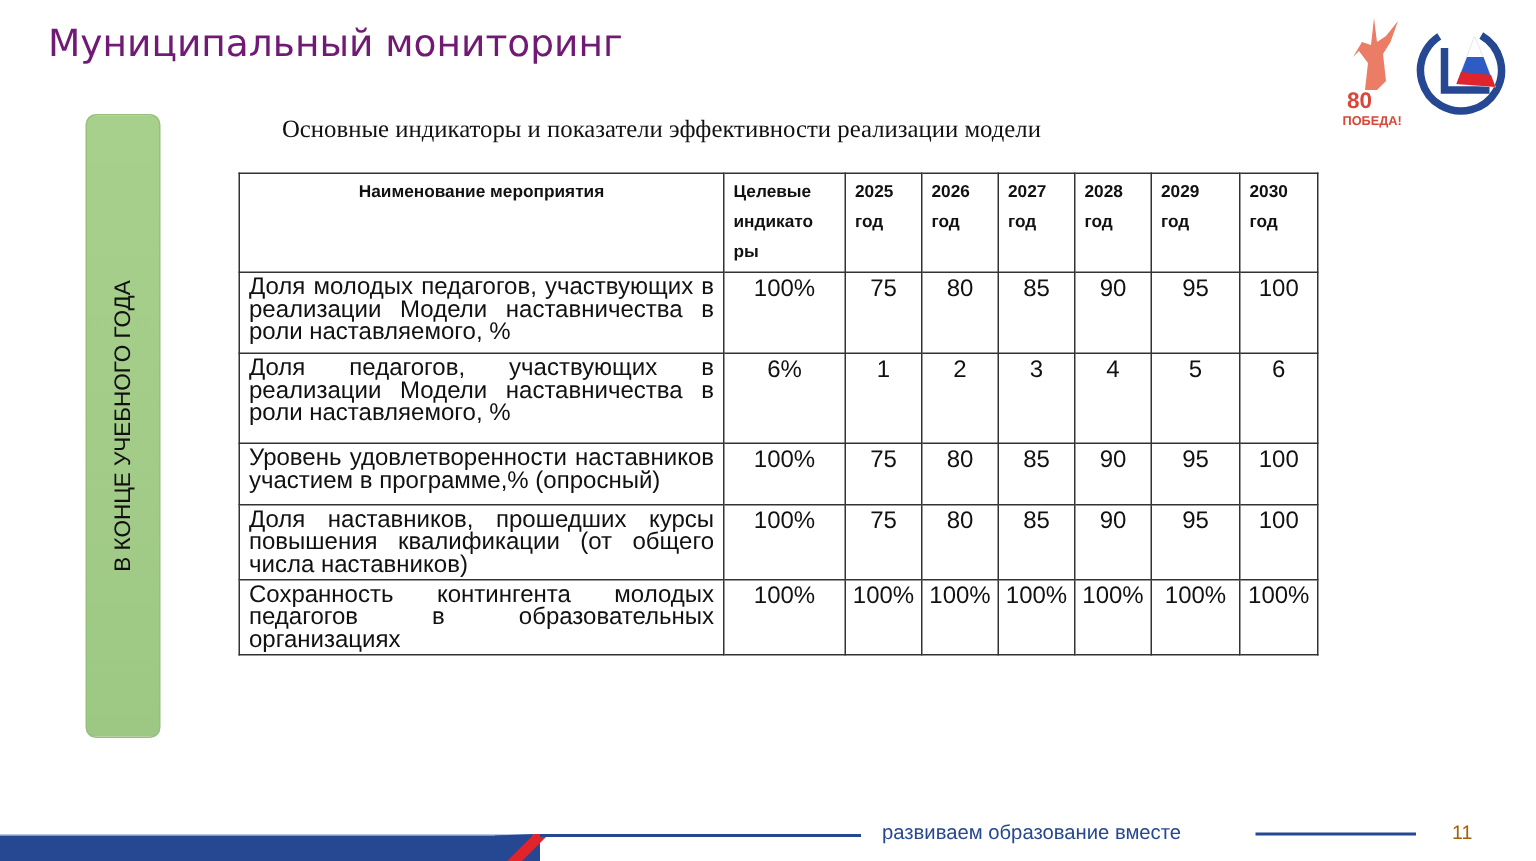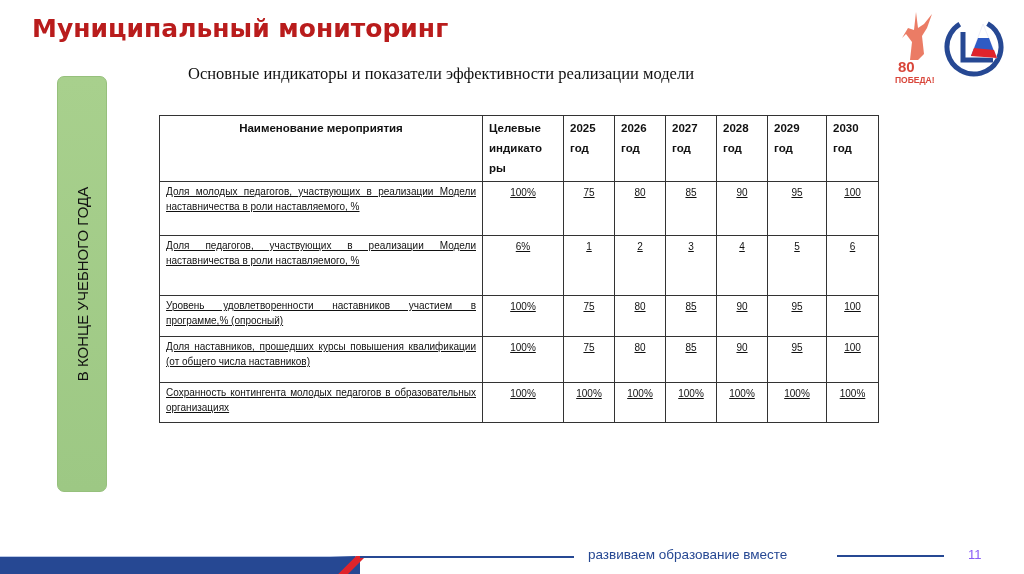--- a/index.html
+++ b/index.html
@@ -1,35 +1,35 @@
 <!DOCTYPE html>
 <html><head>
 <meta charset="utf-8">
 <style>
   html, body { margin:0; padding:0; }
   body { width:1024px; height:574px; background:#ffffff; position:relative; overflow:hidden; font-family:"Liberation Sans", sans-serif; }
-  .title { position:absolute; left:32px; top:14px; font-family:"DejaVu Sans", sans-serif; font-weight:bold; font-size:25px; color:#b91c1c; letter-spacing:0px; }
+  .title { position:absolute; left:32px; top:14px; font-family:"DejaVu Sans", sans-serif; font-weight:normal; font-size:25px; color:#701a75; letter-spacing:0px; }
   .logo-victory { position:absolute; left:894px; top:8px; width:44px; height:80px; }
   .logo-edu { position:absolute; left:943px; top:16px; width:62px; height:62px; }
   .side-label { position:absolute; left:57px; top:76px; width:50px; height:416px; background:linear-gradient(#a8d08d,#9dc884); border-radius:7px; border:1px solid #96c07c; box-sizing:border-box; }
   .side-label span { position:absolute; left:50%; top:50%; transform:translate(-50%,-50%) rotate(-90deg); white-space:nowrap; font-family:"Liberation Sans", sans-serif; font-size:15px; color:#111; }
-  .subtitle { position:absolute; left:188px; top:64px; font-family:"Liberation Serif", serif; font-size:16.5px; color:#111; white-space:nowrap;text-align:right; }
+  .subtitle { position:absolute; left:188px; top:76px; font-family:"Liberation Serif", serif; font-size:16.5px; color:#111; white-space:nowrap;text-align:right; }
   table.ind { position:absolute; left:159px; top:115px; border-collapse:collapse; table-layout:fixed; width:719px; }
   table.ind td, table.ind th { border:1.3px solid #333; vertical-align:top; padding:1px 4px; color:#111; }
   table.ind th { font-family:"Liberation Sans", sans-serif; font-weight:bold; font-size:11.5px; text-align:left; line-height:20px; padding:2px 6px; }
   table.ind th.name-h { text-align:center; }
-  table.ind td { font-size:10px; line-height:15px;text-decoration:underline; }
+  table.ind td { font-size:16px; line-height:15px; }
   table.ind td.name { font-family:"Liberation Sans", sans-serif; text-align:justify; text-align-last:left; padding:2px 6px; }
   table.ind td.num { text-align:center; padding-top:3px; }
   .footer-bar { position:absolute; left:0; top:557px; width:360px; height:17px; background:#264893; }
   .footer-topline { position:absolute; left:0; top:556px; width:356px; height:1px; background:#b9c8e6; }
   .footer-line1 { position:absolute; left:360px; top:556px; width:214px; height:2px; background:#264893; }
   .footer-tagline { position:absolute; left:588px; top:547px; font-family:"Liberation Sans", sans-serif; font-size:13.5px; color:#264893; }
   .footer-line2 { position:absolute; left:837px; top:555px; width:107px; height:2px; background:#264893; }
-  .page-num { position:absolute; left:968px; top:547px; font-family:"Liberation Sans", sans-serif; font-size:13px; color:#8b5cf6; }
+  .page-num { position:absolute; left:968px; top:547px; font-family:"Liberation Sans", sans-serif; font-size:13px; color:#a16207; }
 </style>
 </head>
 <body>
 
 <div class="title">Муниципальный мониторинг</div>
 
 <svg class="logo-victory" viewBox="0 0 44 80">
   <path d="M22 4 L24 20 L30 16 L38 6 L33 20 L28 28 L30 46 L24 52 L16 52 L18 34 L12 26 L8 30 L14 20 L20 22 Z" fill="#e8654a" opacity="0.85"></path>
   <text x="4" y="64" font-family="Liberation Sans, sans-serif" font-weight="bold" font-size="15" fill="#d9463a">80</text>
   <text x="1" y="75" font-family="Liberation Sans, sans-serif" font-weight="bold" font-size="8.5" fill="#d9463a">ПОБЕДА!</text>

